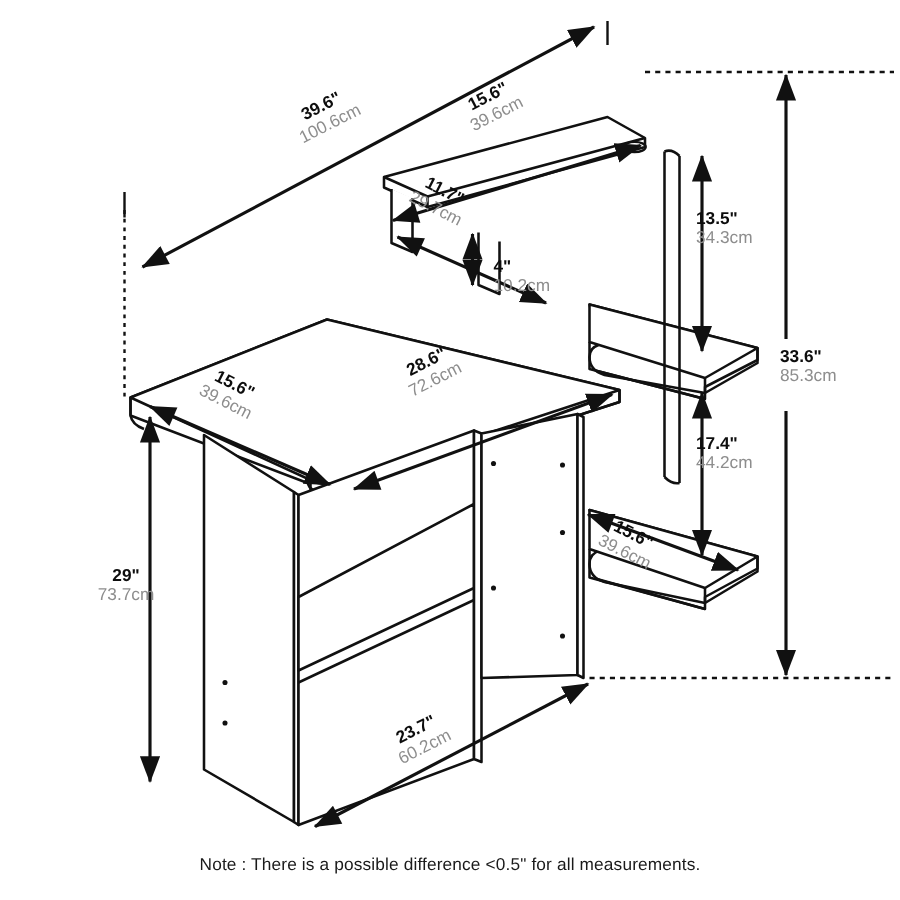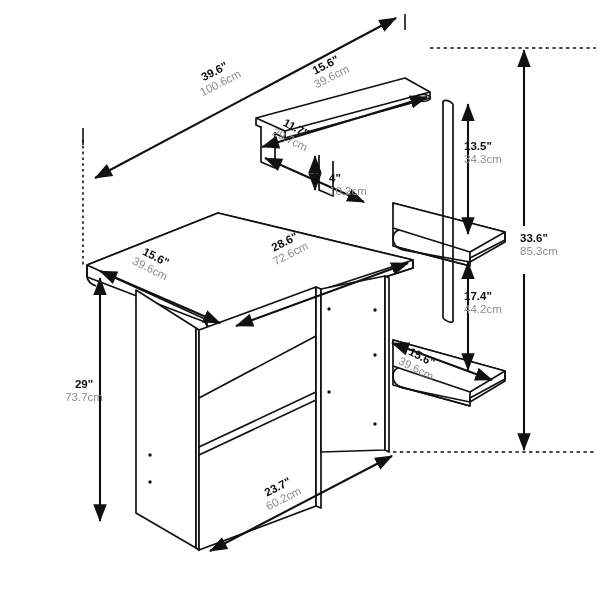--- a/index.html
+++ b/index.html
@@ -201,14 +201,15 @@
   <div class="dimlbl rot-a ctr" style="left:258px;top:490px;">
     <span class="inch">23.7"</span>
     <span class="cm">60.2cm</span>
   </div>
 
   <div class="dimlbl" style="left:520px;top:232px;">
     <span class="inch">33.6"</span>
     <span class="cm">85.3cm</span>
   </div>
 
+  <div class="note">Note : There is a possible difference &lt;0.5" for all measurements.</div>
 
 </div>
 
 </body></html>

